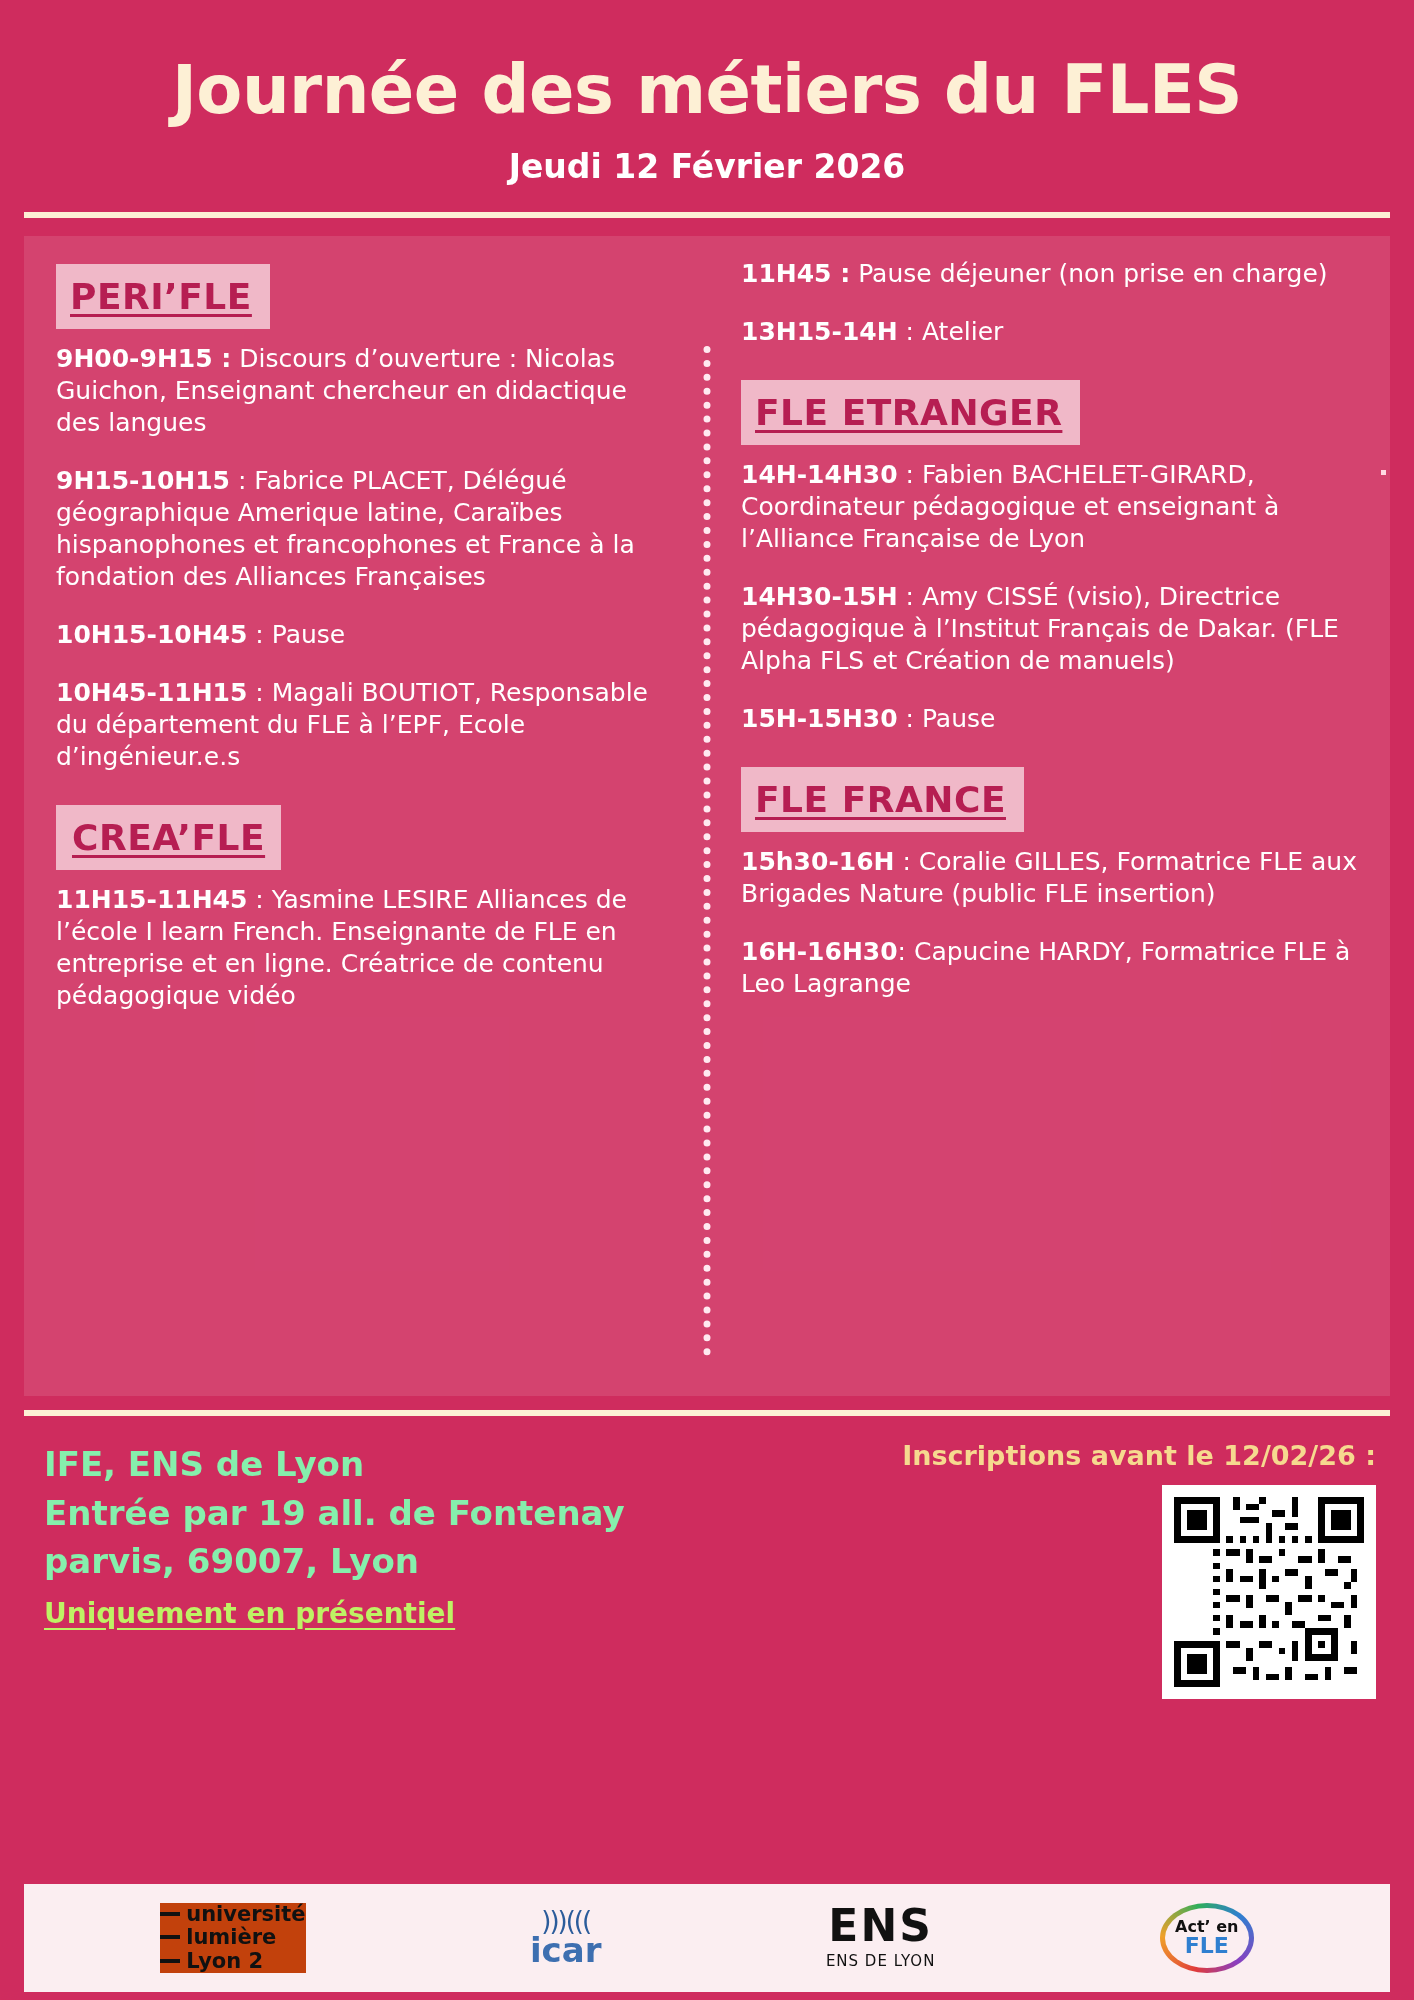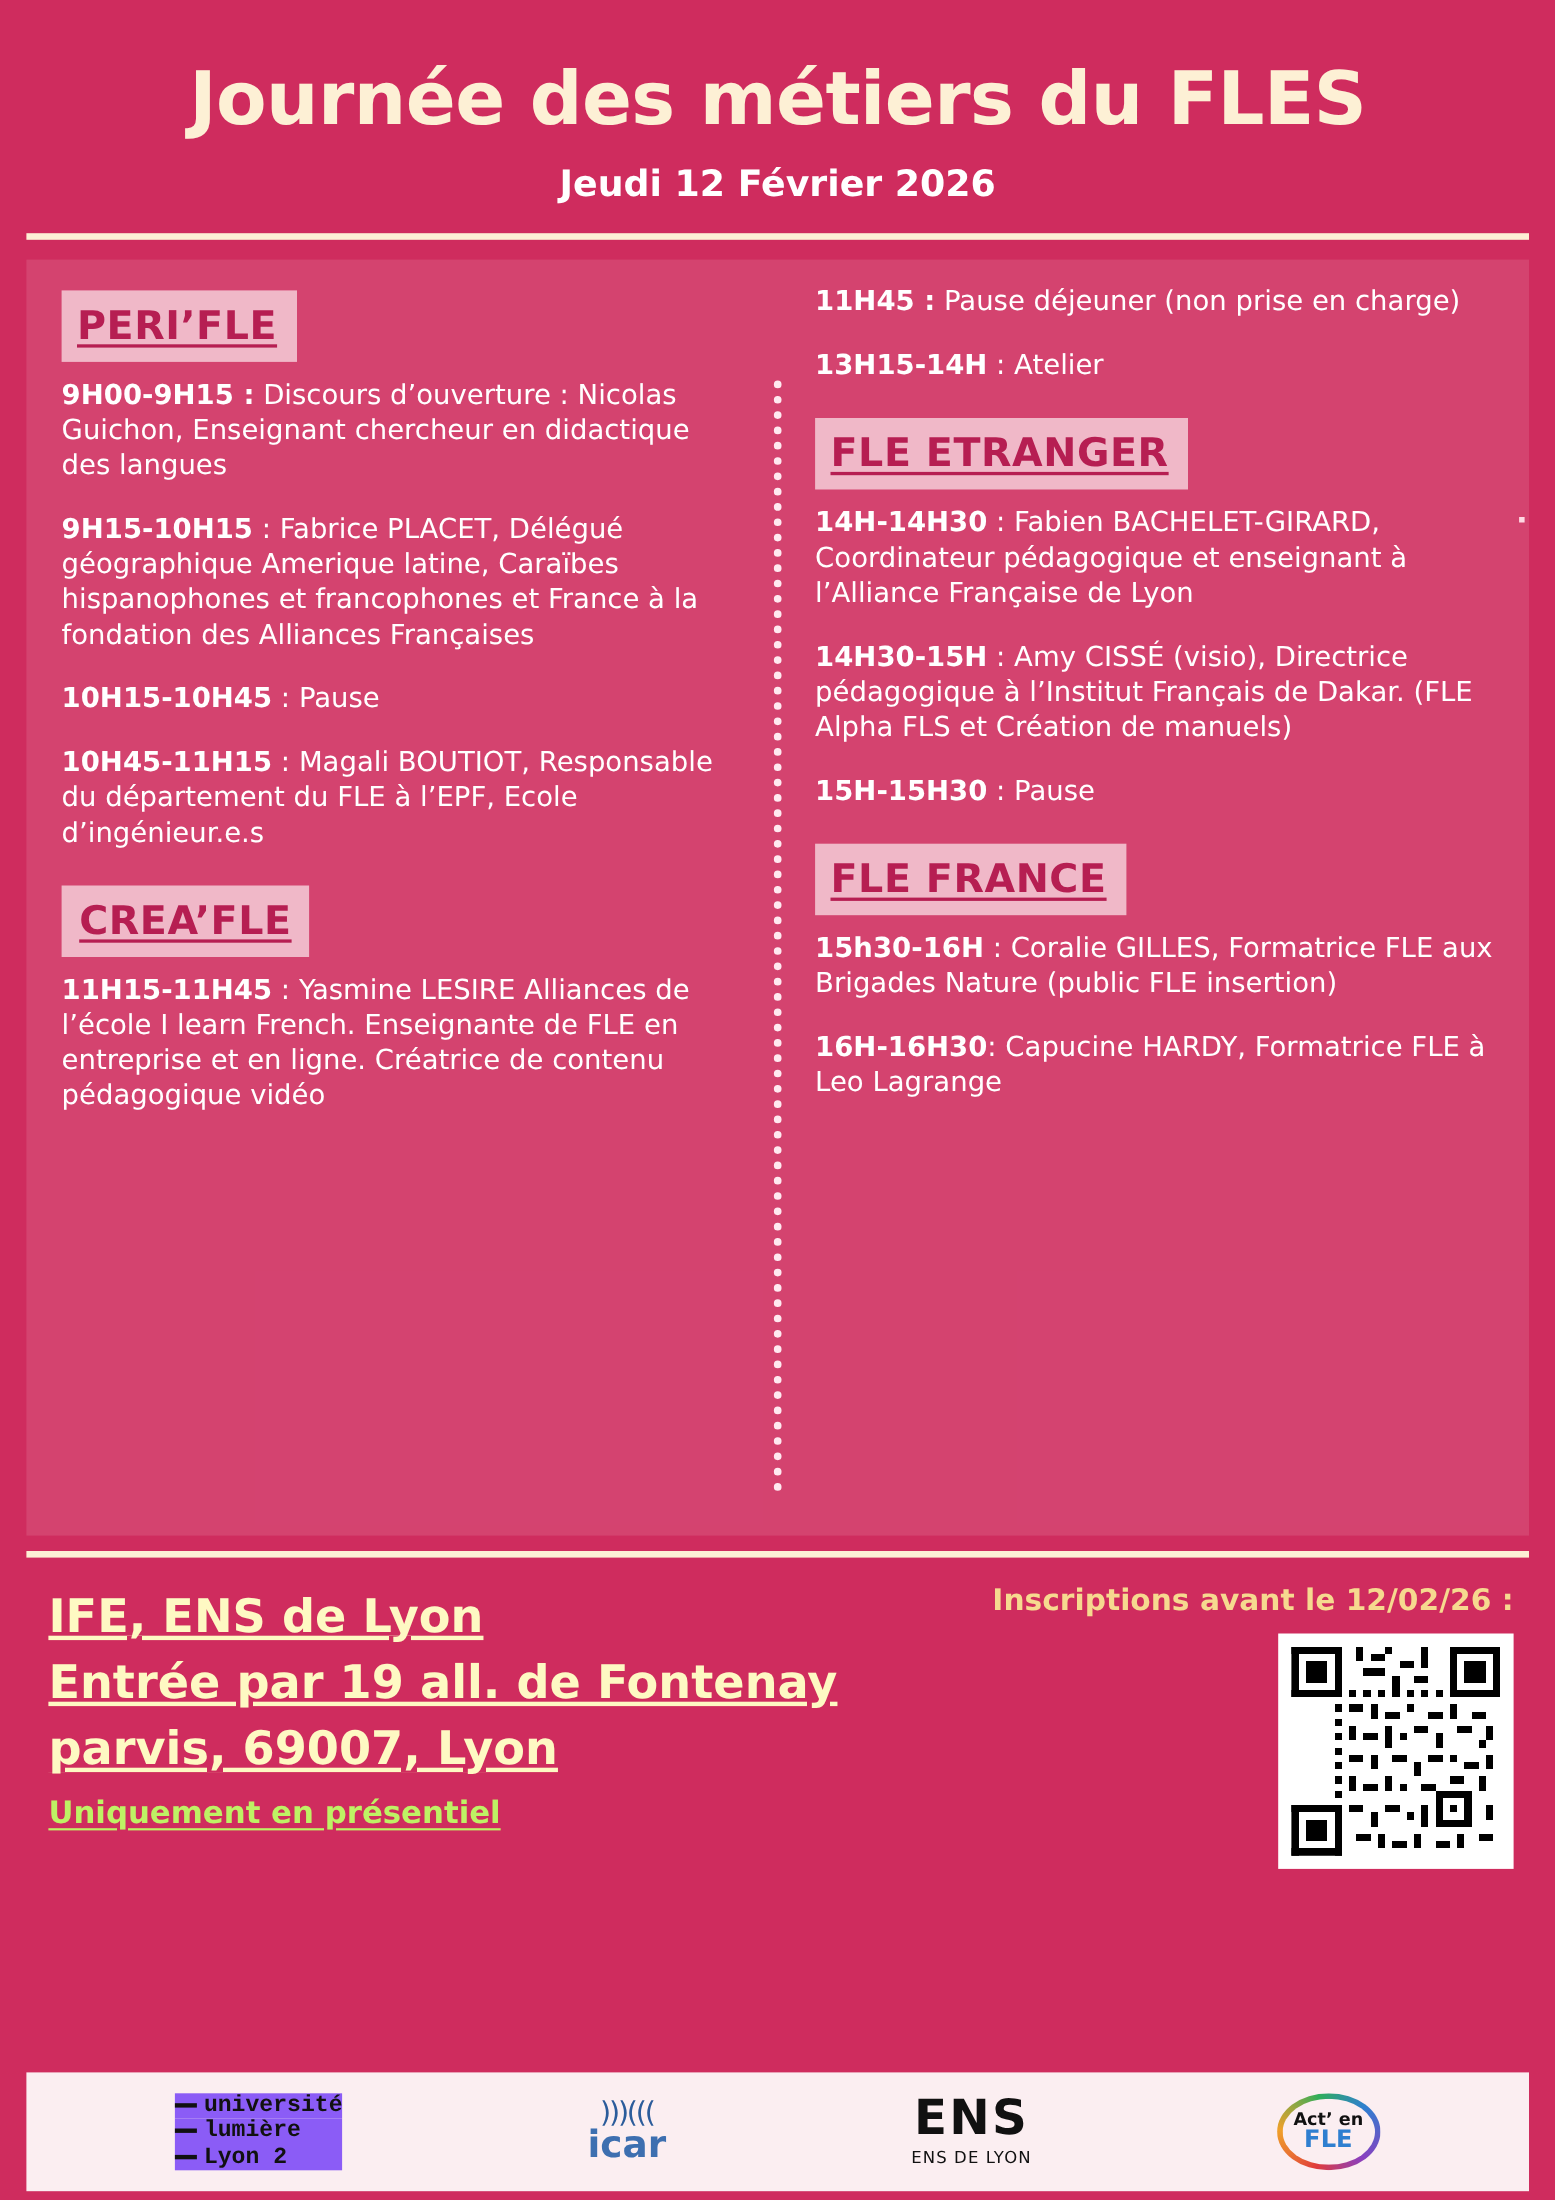--- a/index.html
+++ b/index.html
@@ -98,25 +98,24 @@
     margin: 0 24px;
     display: flex;
     padding-top: 24px;
     height: 260px;
   }
   .footer-left {
     width: 60%;
     padding-left: 20px;
   }
   .venue-line {
-    font-size: 42px;
-    font-weight: bold;
-    color: #fef9c3;
+    font-size: 34px;
+    font-weight: bold;
+    color: #86efac;
     line-height: 1.42;
-    text-decoration: underline;
   }
   .presentiel {
     font-size: 28px;
     font-weight: bold;
     color: #bef264;
     text-decoration: underline;
     text-underline-offset: 5px;
     margin-top: 12px;
     display: inline-block;
   }
@@ -158,21 +157,21 @@
     justify-content: space-around;
     padding: 0 24px;
   }
   .logo { display: flex; align-items: center; justify-content: center; }
 
   .logo-lyon2 { color: #111; font-weight: bold; font-size: 21px; line-height: 1.12; text-align: left; position: relative; }
   .logo-lyon2 .ln { display: block; position: relative; padding-left: 26px; }
   .logo-lyon2 .ln:before {
     content: ""; position: absolute; left: 0; top: 9px; width: 20px; height: 4px; background: #111;
   }
-  .logo-lyon2 .hl { background: #8b5cf6; font-family: Liberation Mono, monospace; }
+  .logo-lyon2 .hl { background: #c2410c; }
 
   .logo-icar { text-align: center; color: #2b5c9b; }
   .logo-icar .waves { font-size: 26px; letter-spacing: -2px; color: #2b5c9b; }
   .logo-icar .name { font-size: 34px; font-weight: bold; color: #3d6fb0; margin-top: -6px; }
 
   .logo-ens { text-align: center; color: #111; }
   .logo-ens .bars { font-family: "DejaVu Sans", sans-serif; font-size: 44px; font-weight: bold; letter-spacing: 2px; line-height: 0.9; }
   .logo-ens .sub { font-size: 15px; letter-spacing: 1px; margin-top: 6px; }
 
   .logo-act { text-align: center; position: relative; }

